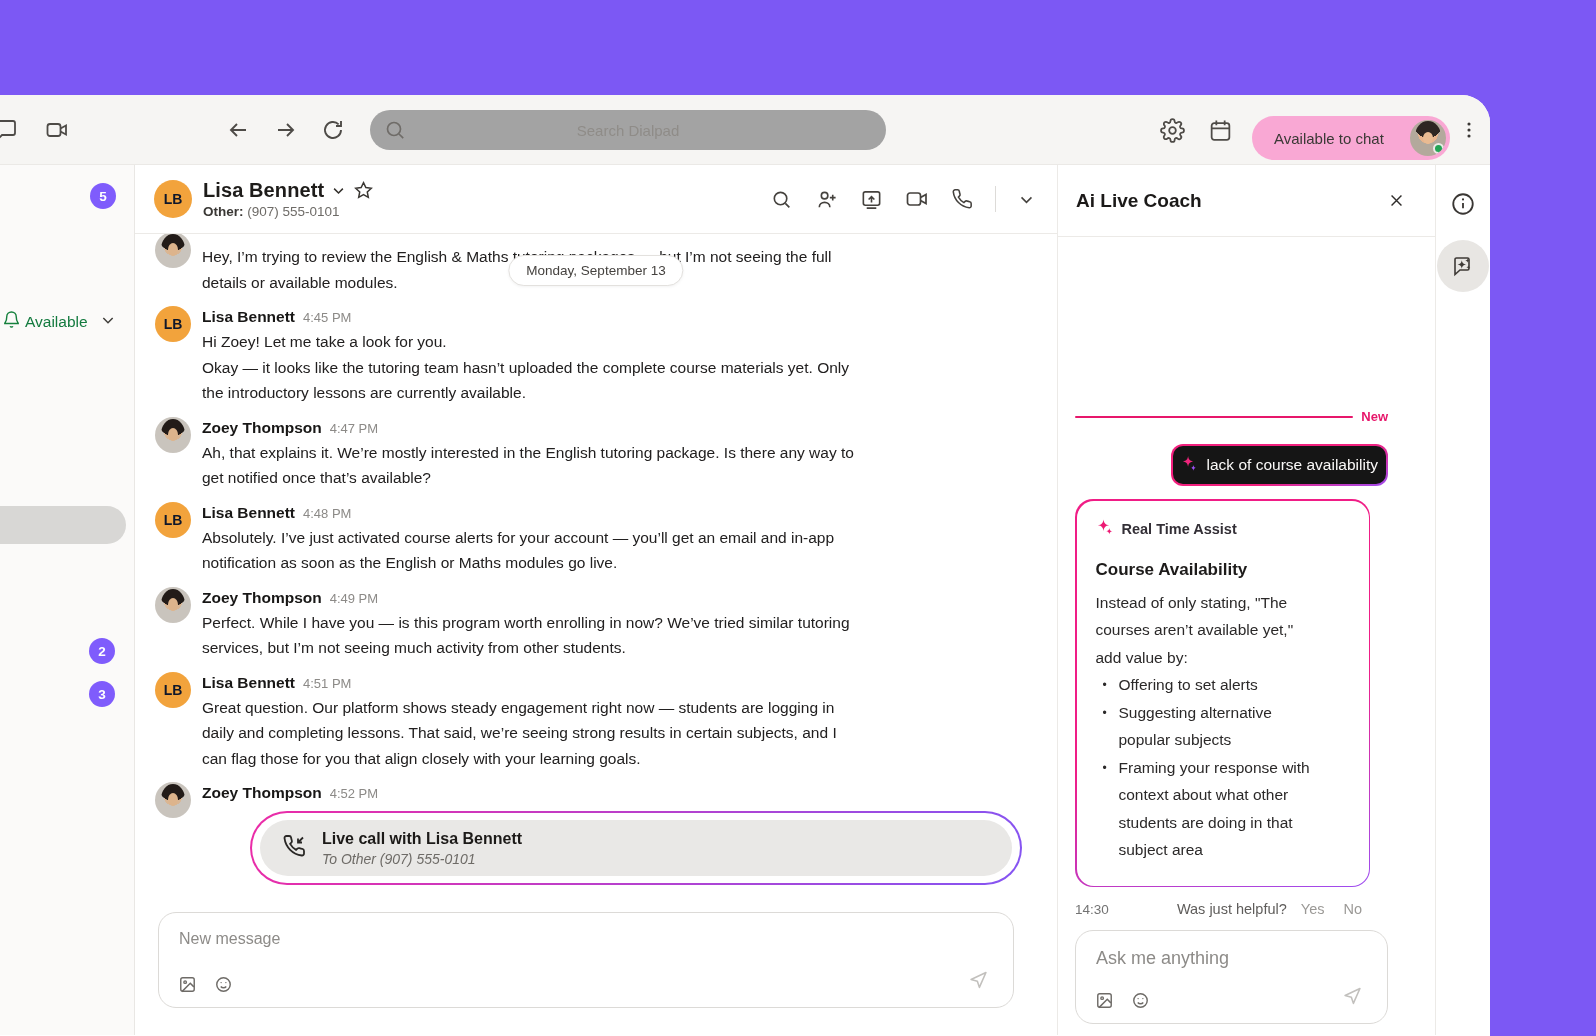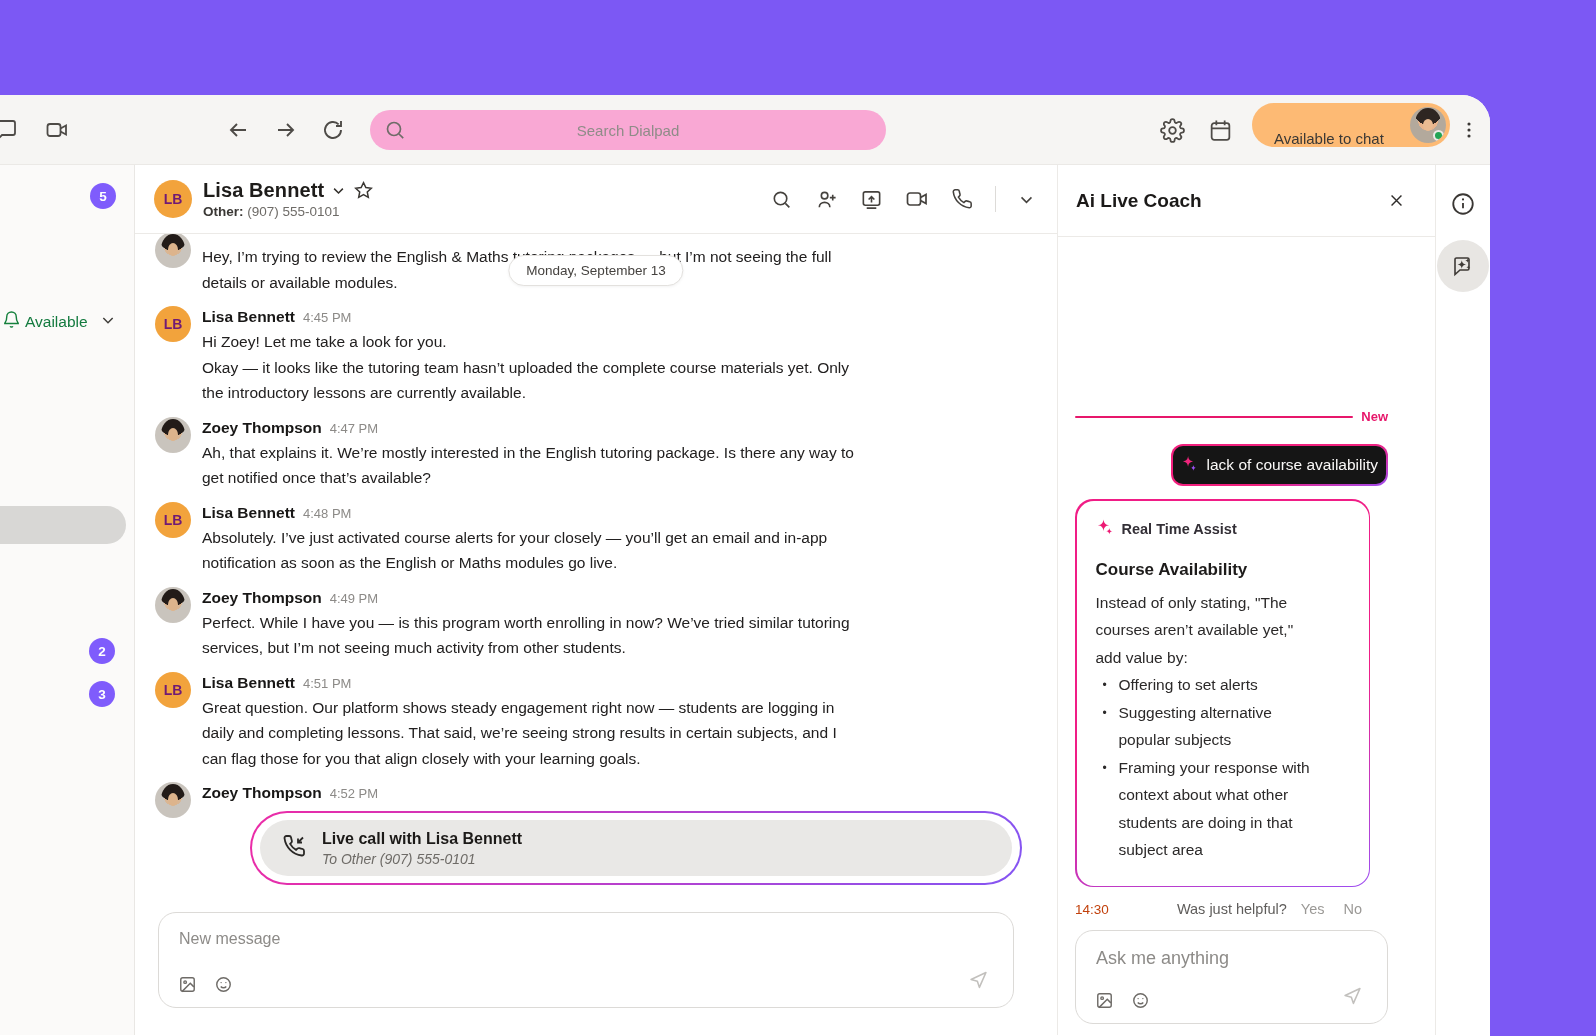--- a/index.html
+++ b/index.html
@@ -14,31 +14,31 @@
     position:absolute; left:0; top:95px; width:1490px; height:941px;
     background:#fff; border-radius:0 28px 0 0; overflow:hidden;
   }
 
   
   .toolbar { position:relative; height:70px; background:#F6F5F3; border-bottom:1px solid #EBE9E6; }
   .toolbar svg { display:block; }
   .tb-abs { position:absolute; top:23px; color:#4E4B47; }
   .searchbar {
     position:absolute; left:370px; top:15px; width:516px; height:40px;
-    background:#f9a8d4; border-radius:20px; display:flex; align-items:center;
+    background:#a3a3a3; border-radius:20px; display:flex; align-items:center;
   }
   .searchbar .s-icon { position:absolute; left:13px; top:8px; color:#6F6C68; }
   .searchbar input {
     width:100%; height:100%; background:transparent; border:none; outline:none;
     text-align:center; font-size:15px; color:#3E3C39; font-family:inherit;
   }
   .searchbar input::placeholder { color:#8F8C88; }
   .avail-pill {
-    position:absolute; left:1252px; top:8px; width:198px; height:44px;
-    background:#fdba74; border-radius:22px; display:flex; align-items:flex-end;
+    position:absolute; left:1252px; top:21px; width:198px; height:44px;
+    background:#f9a8d4; border-radius:22px; display:flex; align-items:center;
     cursor:pointer;
   }
   .avail-pill .label { font-size:15px; color:#3A3835; margin-left:22px; }
   .avatar-photo {
     width:36px; height:36px; border-radius:50%; position:absolute; right:4px; top:4px;
     background:radial-gradient(circle at 50% 38%, #E8B48C 0 34%, #B3A99C 35% 100%);
     overflow:hidden;
   }
   .avatar-photo::before { 
     content:""; position:absolute; left:5px; top:1px; width:26px; height:30px;
@@ -66,21 +66,21 @@
   .side-status .bell { color:#15803D; margin-left:-2px; }
   .side-status .txt { color:#137A3F; font-size:15.5px; margin-left:4px; }
   .side-status .chev { color:#3E3C39; margin-left:auto; margin-right:14px; }
   .side-pill { position:absolute; left:-32px; top:341px; width:158px; height:38px; border-radius:19px; background:#D8D7D5; cursor:pointer; }
 
   .chat { width:922px; flex:0 0 922px; background:#fff; display:flex; flex-direction:column; }
 
   
   .chat-header { height:69px; flex:0 0 69px; border-bottom:1px solid #ECEAE7; display:flex; align-items:center; padding:0 22px 0 19px; }
   .lb-avatar {
-    width:38px; height:38px; border-radius:50%; background:#F2A33C; color:#701a75;
+    width:38px; height:38px; border-radius:50%; background:#F2A33C; color:#0f172a;
     font-weight:bold; font-size:14px; display:flex; align-items:center; justify-content:center;
     flex:0 0 38px;
     text-align:center;
   }
   .ch-names { margin-left:11px; }
   .ch-title-row { display:flex; align-items:center; gap:7px; }
   .ch-title { font-size:20px; font-weight:bold; color:#1E1C1A; letter-spacing:.1px; }
   .ch-sub { font-size:13.5px; color:#6E6B67; margin-top:2px; }
   .ch-sub b { color:#3A3835; }
   .ch-icons { margin-left:auto; display:flex; align-items:center; gap:22px; color:#45423E; }
@@ -157,21 +157,21 @@
   .rta-card { background:#fff; border-radius:17px; padding:17px 19px 22px 19px; }
   .rta-label-row { display:flex; align-items:center; gap:8px; }
   .rta-label { font-size:14.5px; font-weight:bold; color:#332F36; }
   .rta-heading { font-size:17px; font-weight:bold; color:#1D1B1A; margin-top:20px; }
   .rta-text { font-size:15.5px; line-height:27.5px; color:#2B2929; margin-top:9px; white-space:pre-line; }
   .rta-bullets { list-style:none; }
   .rta-bullets li { position:relative; padding-left:23px; font-size:15.5px; line-height:27.5px; color:#2B2929; white-space:pre-line; }
   .rta-bullets li::before { content:"•"; position:absolute; left:7px; font-size:12px; top:1px; color:#2B2929; }
 
   .feedback-row { display:flex; align-items:center; margin-top:14px; padding-right:26px; }
-  .fb-time { font-size:13.5px; color:#c2410c; }
+  .fb-time { font-size:13.5px; color:#737373; }
   .fb-q { margin-left:auto; font-size:14.5px; color:#5F5D5B; }
   .fb-yes, .fb-no { font-size:14.5px; color:#9B9996; cursor:pointer; }
   .fb-yes { margin-left:14px; } .fb-no { margin-left:19px; }
 
   .coach .composer { margin-top:13px; height:94px; }
   .coach .composer input { font-size:18px; }
 
   
   .rail { width:54px; flex:0 0 54px; background:#fff; display:flex; flex-direction:column; align-items:center; padding-top:26px; }
   .rail .info { color:#3A3734; cursor:pointer; }
@@ -373,21 +373,21 @@
           </div>
         </div>
 
         <div class="msg">
           <span class="avatar lb-avatar">LB</span>
           <div>
             <div class="msg-head">
                 <span class="msg-name">Lisa Bennett</span>
                 <span class="msg-time">4:48 PM</span>
               </div>
-            <div class="msg-body">Absolutely. I’ve just activated course alerts for your closely — you’ll get an email and in-app
+            <div class="msg-body">Absolutely. I’ve just activated course alerts for your account — you’ll get an email and in-app
 notification as soon as the English or Maths modules go live.</div>
           </div>
         </div>
 
         <div class="msg">
           <span class="avatar zoey"></span>
           <div>
             <div class="msg-head">
                 <span class="msg-name">Zoey Thompson</span>
                 <span class="msg-time">4:49 PM</span>

